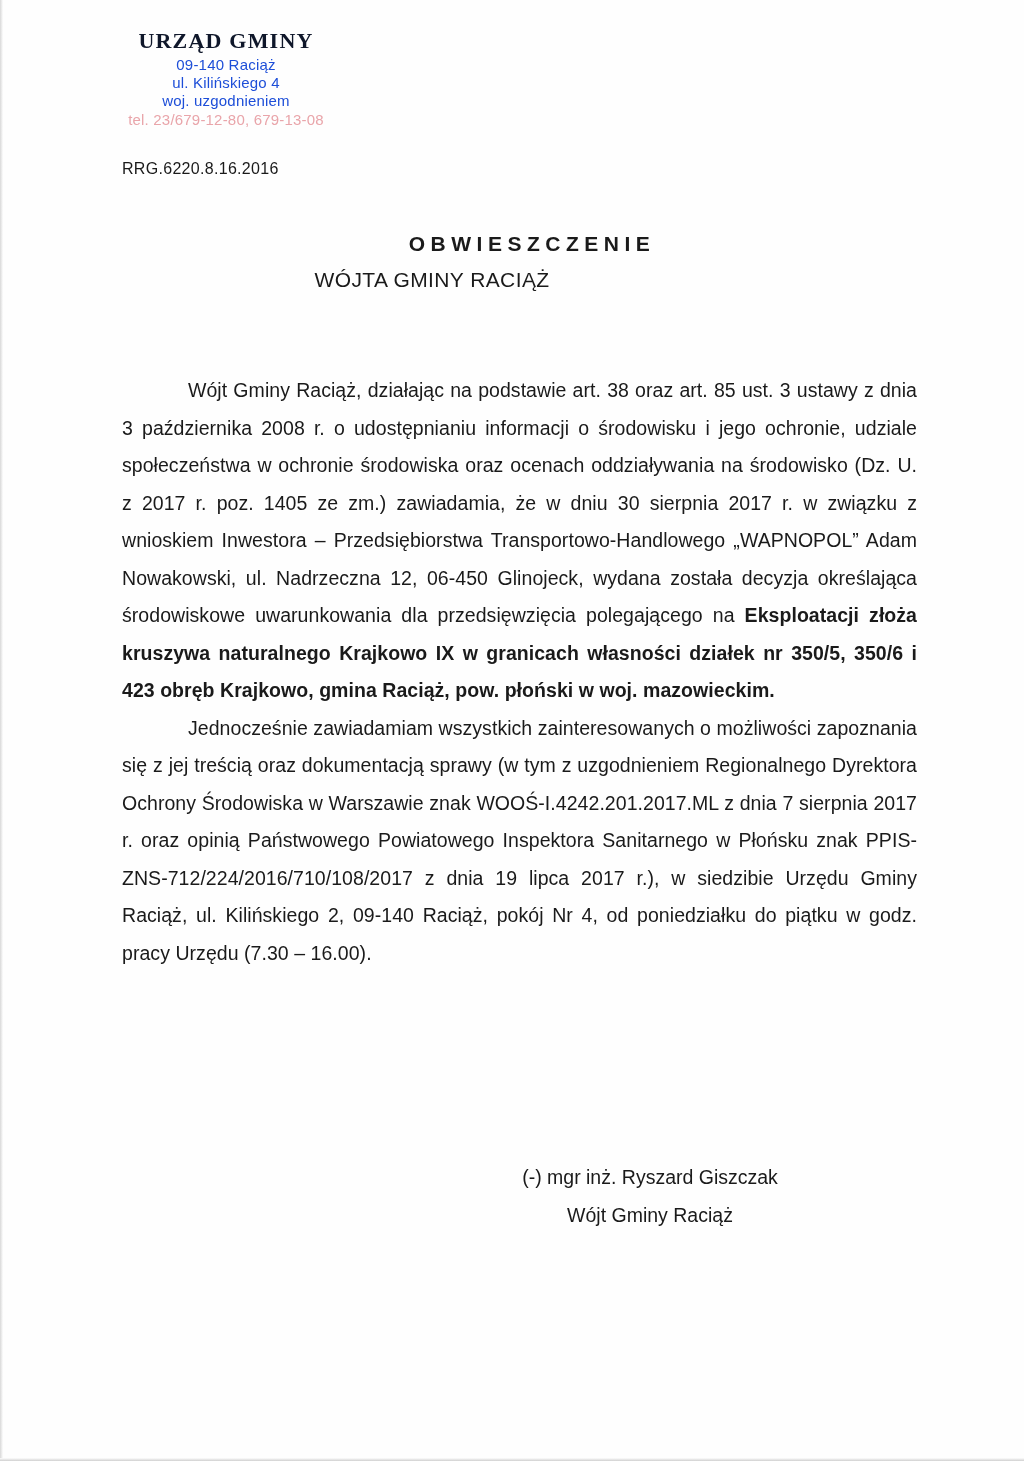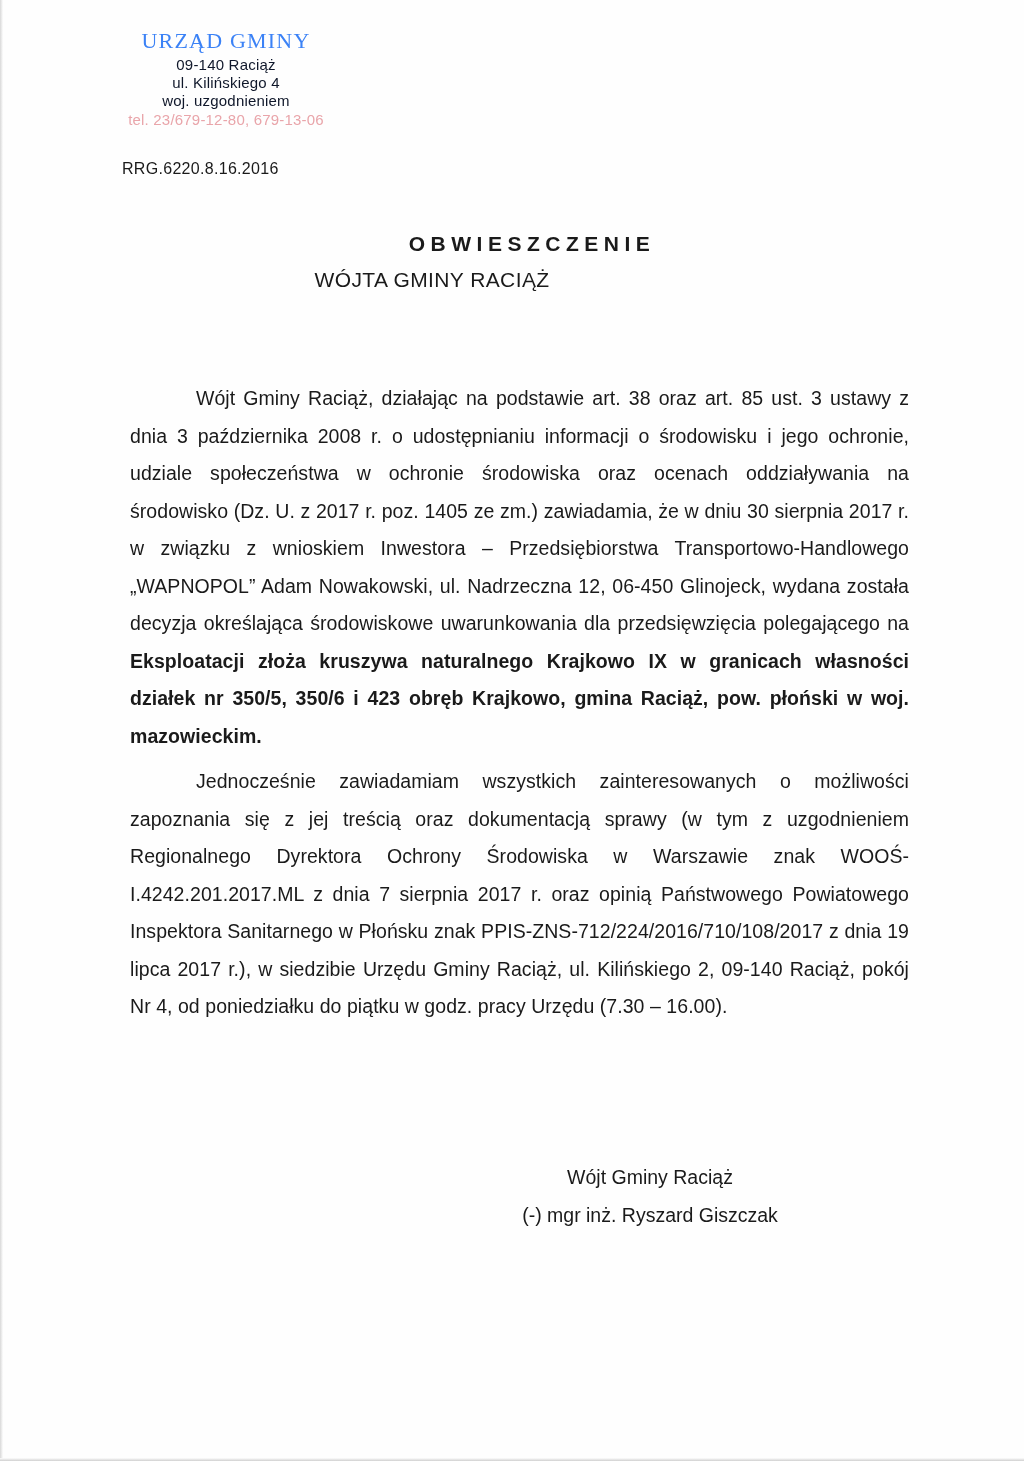--- a/index.html
+++ b/index.html
@@ -42,29 +42,29 @@
     left: 76px;
     top: 28px;
     width: 300px;
     text-align: center;
     color: #e08a8f;
     line-height: 1.22;
     user-select: none;
   }
   .stamp-title {
     font-family: "Liberation Serif", serif;
-    font-weight: normal;
+    font-weight: bold;
     font-size: 22px;
     letter-spacing: 1.2px;
-    color: #3b82f6;
+    color: #0f172a;
     margin-bottom: 1px;
   }
   .stamp-line {
     font-size: 15px;
-    color: #0f172a;
+    color: #1d4ed8;
     letter-spacing: 0.2px;
   }
   .stamp-line.faded { color: #e9a5aa; }
 
   
   .date-line {
     position: absolute;
     left: 0;
     top: 126px;
     width: 917px;
@@ -106,21 +106,21 @@
     position: absolute;
     left: 122px;
     top: 372px;
     width: 795px;
   }
   .para {
     font-size: 19.5px;
     line-height: 37.5px;
     text-align: justify;
     text-justify: inter-word;
-    margin: 8px;
+    margin: 0;
     letter-spacing: 0.05px;
   }
   .para.indent { text-indent: 66px; }
   .para.indent-small { text-indent: 10px; }
   .para b { font-weight: bold; }
 
   
   .signature {
     position: absolute;
     left: 430px;
@@ -137,36 +137,36 @@
 <div class="page">
 
   <div class="scan-edge-left"></div>
   <div class="scan-edge-bottom"></div>
 
   <div class="stamp">
     <div class="stamp-title">URZĄD GMINY</div>
     <div class="stamp-line">09-140 Raciąż</div>
     <div class="stamp-line">ul. Kilińskiego 4</div>
     <div class="stamp-line">woj. uzgodnieniem</div>
-    <div class="stamp-line faded">tel. 23/679-12-80, 679-13-06</div>
+    <div class="stamp-line faded">tel. 23/679-12-80, 679-13-08</div>
   </div>
 
 
   <div class="ref-no">RRG.6220.8.16.2016</div>
 
   <div class="doc-title">OBWIESZCZENIE</div>
   <div class="doc-subtitle">WÓJTA GMINY RACIĄŻ</div>
 
   <div class="body-block">
 
     <p class="para indent"><span>Wójt Gminy Raciąż, działając na podstawie art. 38 oraz art. 85 ust. 3 ustawy z dnia 3 października 2008 r. o udostępnianiu informacji o środowisku i jego ochronie, udziale społeczeństwa w ochronie środowiska oraz ocenach oddziaływania na środowisko (Dz. U. z 2017 r. poz. 1405 ze zm.) zawiadamia, że w dniu 30 sierpnia 2017 r. w związku z wnioskiem Inwestora – Przedsiębiorstwa Transportowo-Handlowego „WAPNOPOL” Adam Nowakowski, ul. Nadrzeczna 12, 06-450 Glinojeck, wydana została decyzja określająca środowiskowe uwarunkowania dla przedsięwzięcia polegającego na </span><b>Eksploatacji złoża kruszywa naturalnego Krajkowo IX w granicach własności działek nr 350/5, 350/6 i 423 obręb Krajkowo, gmina Raciąż, pow. płoński w woj. mazowieckim.</b></p>
 
     <p class="para indent">Jednocześnie zawiadamiam wszystkich zainteresowanych o możliwości zapoznania się z jej treścią oraz dokumentacją sprawy (w tym z uzgodnieniem Regionalnego Dyrektora Ochrony Środowiska w Warszawie znak WOOŚ-I.4242.201.2017.ML z dnia 7 sierpnia 2017 r. oraz opinią Państwowego Powiatowego Inspektora Sanitarnego w Płońsku znak  PPIS-ZNS-712/224/2016/710/108/2017 z dnia 19 lipca 2017 r.), w siedzibie Urzędu Gminy Raciąż, ul. Kilińskiego 2, 09-140 Raciąż, pokój Nr 4, od poniedziałku do piątku w godz. pracy Urzędu (7.30 – 16.00).</p>
 
 
   </div>
 
   <div class="signature">
+    <div>(-) mgr inż. Ryszard Giszczak</div>
     <div>Wójt Gminy Raciąż</div>
-    <div>(-) mgr inż. Ryszard Giszczak</div>
   </div>
 
 </div>
 
 </body></html>

